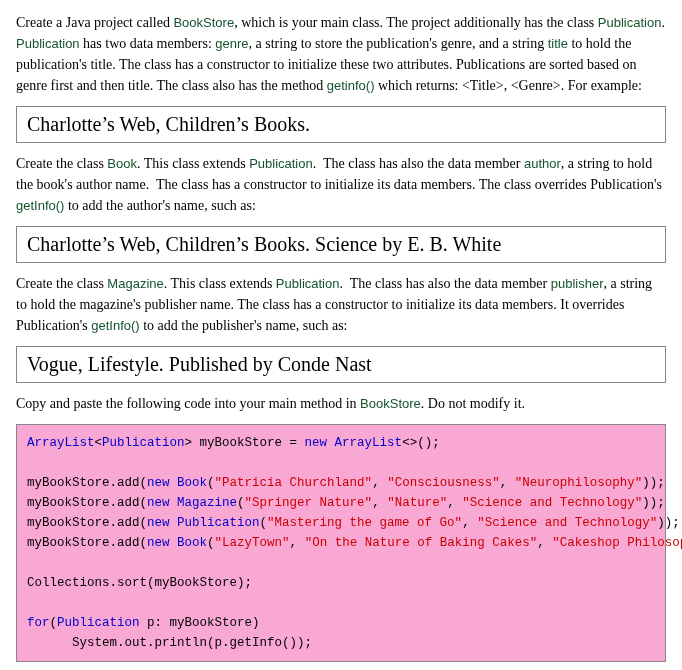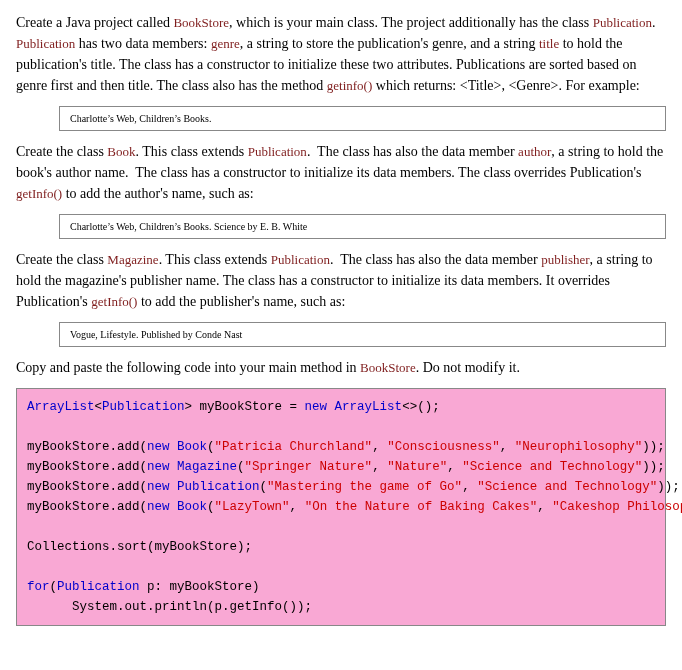--- a/index.html
+++ b/index.html
@@ -9,31 +9,30 @@
       color: #000;
       background: #fff;
       padding: 12px 16px;
       width: 682px;
     }
     p {
       line-height: 1.5;
       margin-bottom: 10px;
     }
     .inline-code {
-      font-family: Liberation Serif, serif;
+      font-family: Liberation Sans, sans-serif;
       font-size: 13px;
-      color: #7f1d1d;
+      color: #14532d;
     }
     .example-box {
       border: 1px solid #888;
       padding: 6px 10px;
       margin-bottom: 10px;
       font-family: Times New Roman, serif;
-      font-size: 10px;
-      margin-left: 43px;
+      font-size: 20px;
     }
     .code-block {
       border: 1px solid #888;
       background: #f9a8d4;
       padding: 8px 10px;
       margin-bottom: 10px;
       font-family: Courier New, monospace;
       font-size: 12.5px;
       color: #000;
       line-height: 1.6;

